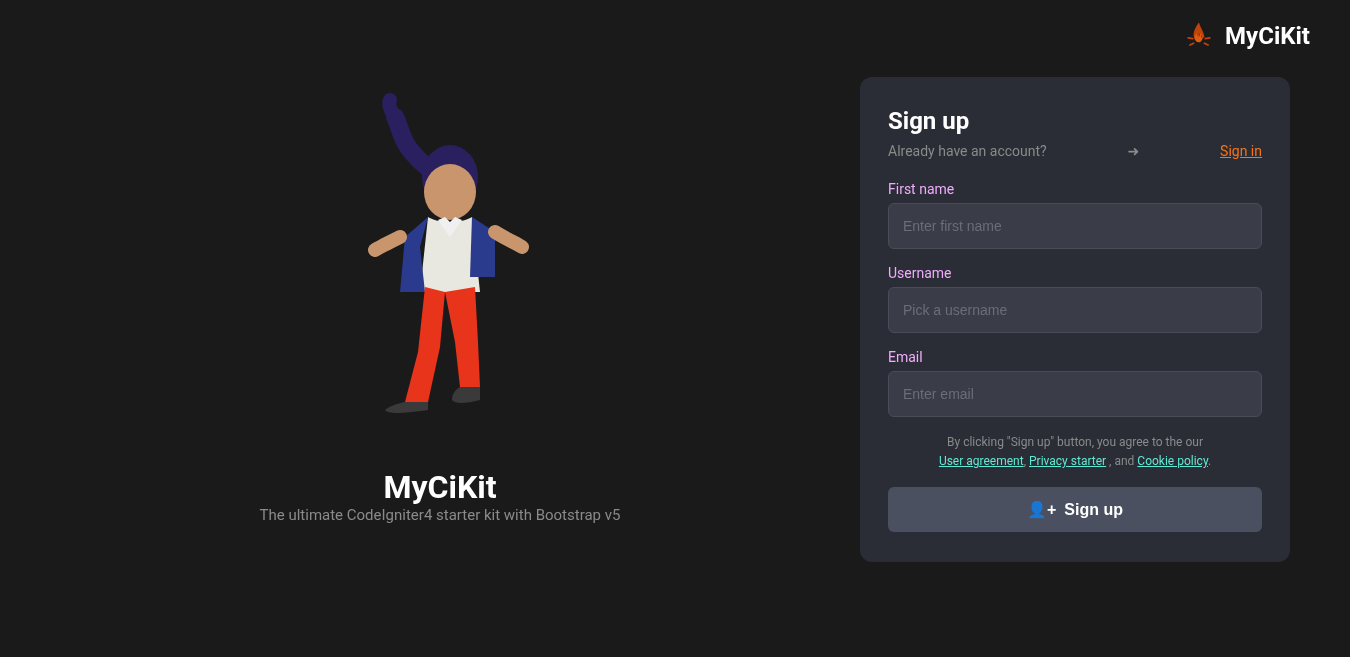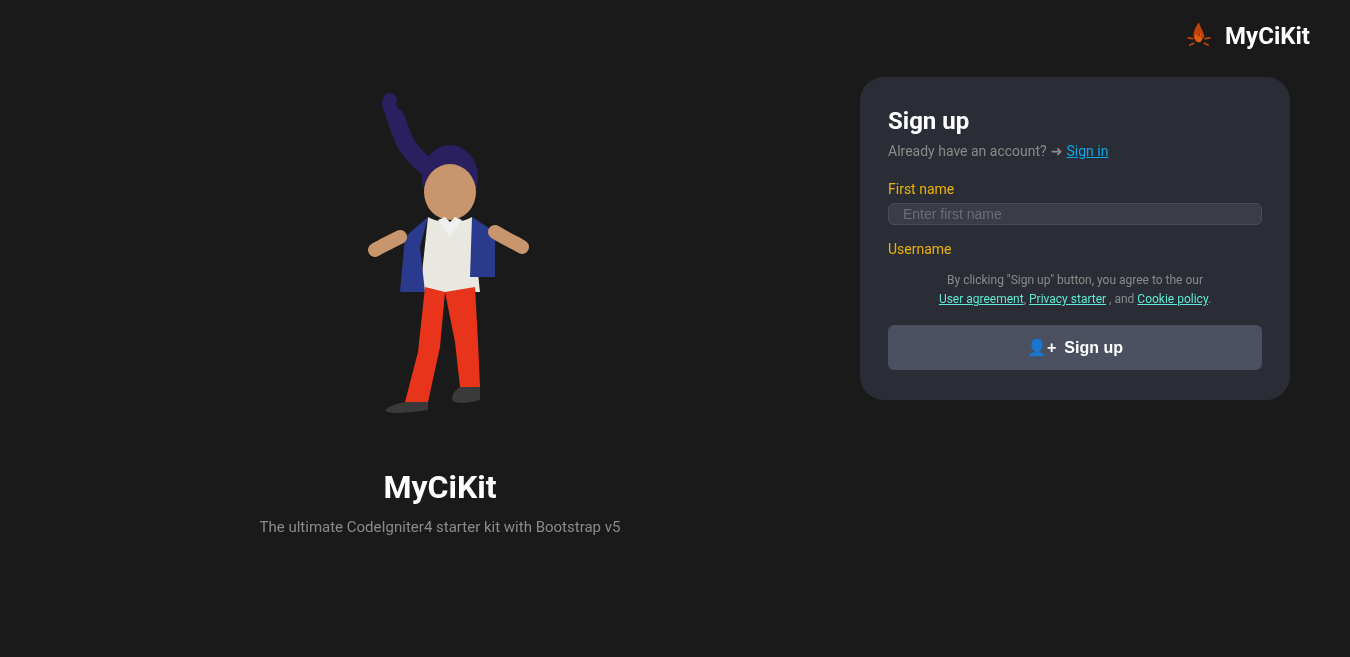--- a/index.html
+++ b/index.html
@@ -60,90 +60,91 @@
     .app-name {
       font-size: 32px;
       font-weight: 700;
       color: #ffffff;
       margin-top: 16px;
     }
 
     .app-tagline {
       font-size: 15px;
       color: #8a8a8a;
-      margin-top: 12px;
+      margin-top: 0;
       text-align: center;
     }
 
     
     .form-card {
       width: 430px;
       background-color: #2a2d35;
-      border-radius: 24px;
+      border-radius: 12px;
       padding: 30px 28px;
       margin-top: 5px;
     }
 
     .form-title {
       font-size: 24px;
       font-weight: 700;
       color: #ffffff;
       margin-bottom: 8px;
     }
 
     .signin-prompt {
       font-size: 14px;
       color: #8a8a8a;
       margin-bottom: 22px;
       display: flex;
       align-items: center;
       gap: 4px;
+      justify-content: space-between;
     }
 
     .signin-link {
-      color: #0ea5e9;
+      color: #f97316;
       text-decoration: underline;
       cursor: pointer;
     }
 
     .signin-icon {
       color: #8a8a8a;
     }
 
     
     .name-row {
       display: flex;
       gap: 14px;
       margin-bottom: 16px;
     }
 
     .form-group {
       display: flex;
       flex-direction: column;
-      margin-bottom: 8px;
+      margin-bottom: 16px;
     }
 
     .form-group-half {
       flex: 1;
       display: flex;
       flex-direction: column;
     }
 
     .form-label {
       font-size: 14px;
-      color: #eab308;
+      color: #f0abfc;
       margin-bottom: 6px;
       font-weight: 400;
     }
 
     .form-input {
       background-color: #3a3d47;
       border: 1px solid #4a4d57;
       border-radius: 6px;
-      padding: 2px 14px;
+      padding: 14px 14px;
       font-size: 14px;
       color: #8a8a9a;
       outline: none;
       width: 100%;
       transition: border-color 0.2s;
     }
 
     .form-input::placeholder {
       color: #6a6d7a;
     }
@@ -255,22 +256,27 @@
 
     <div class="name-row">
       <div class="form-group-half">
         <label class="form-label">First name</label>
         <input type="text" class="form-input" placeholder="Enter first name" style="">
       </div>
     </div>
 
     <div class="form-group">
       <label class="form-label">Username</label>
-    </div>
-
+      <input type="text" class="form-input" placeholder="Pick a username" style="">
+    </div>
+
+    <div class="form-group">
+      <label class="form-label">Email</label>
+      <input type="email" class="form-input" placeholder="Enter email" style="">
+    </div>
 
 
     <div class="terms-text">
       <span>By clicking "Sign up" button, you agree to the our</span>
       <br>
       <a class="terms-link">User agreement</a><span>,</span>
       <a class="terms-link">Privacy starter</a>
       <span>, and</span>
       <a class="terms-link">Cookie policy</a><span>.</span>
     </div>

